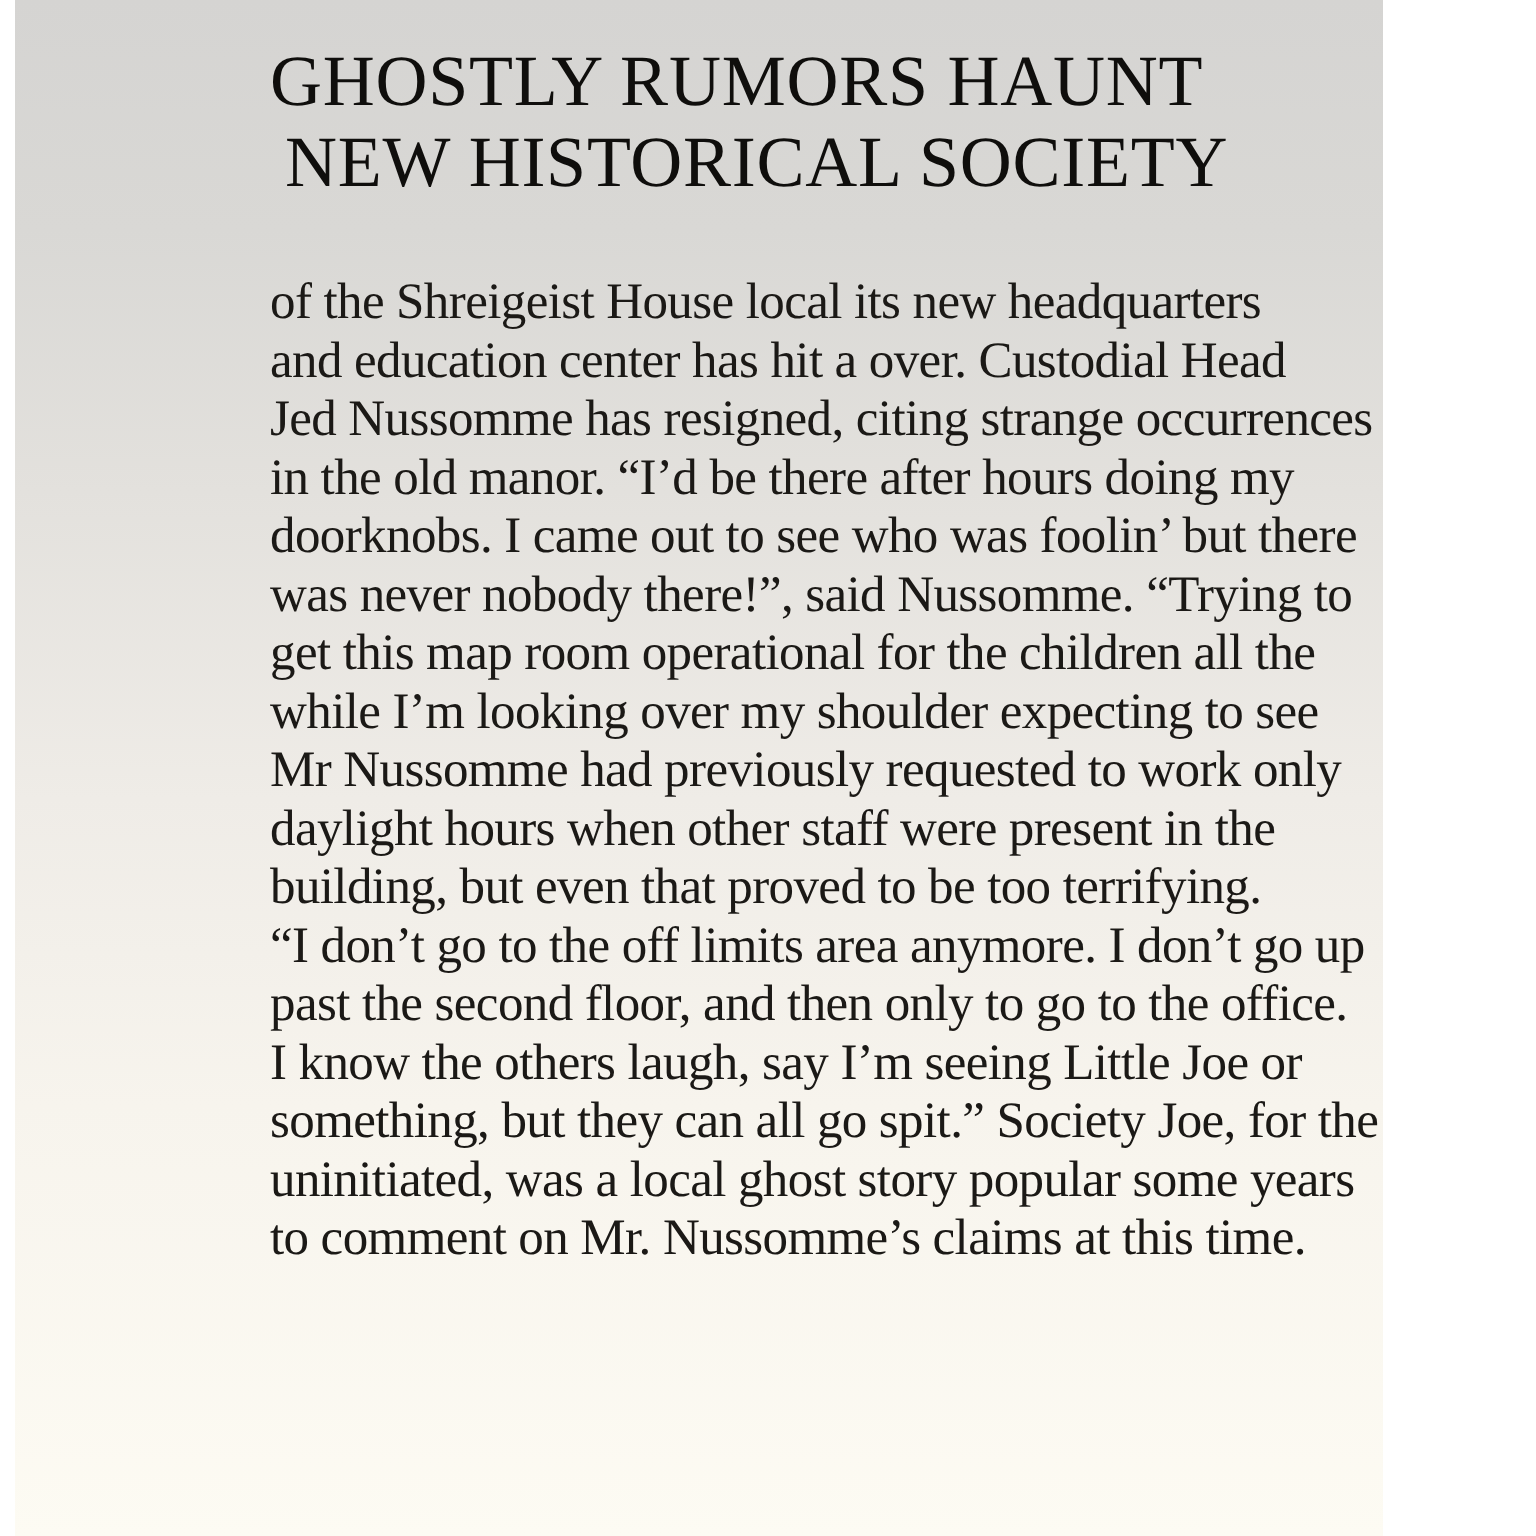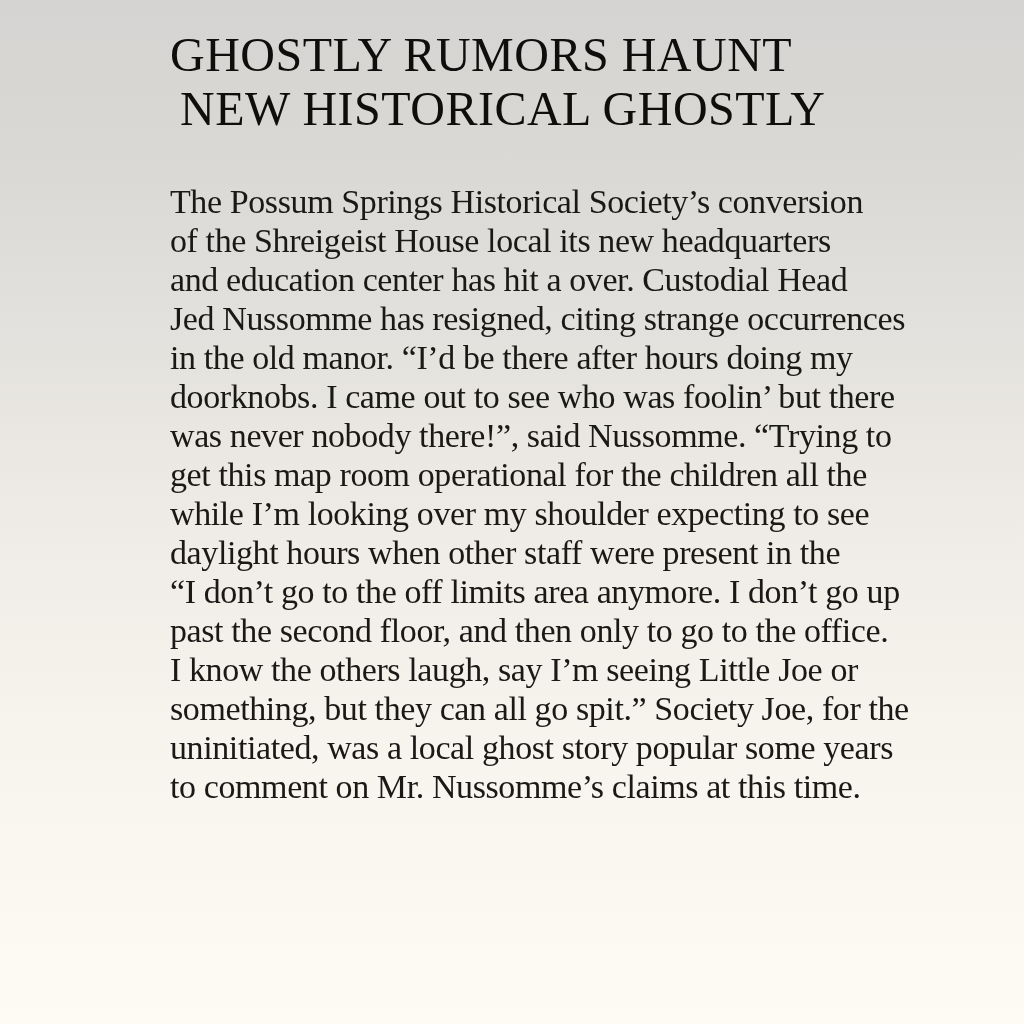--- a/index.html
+++ b/index.html
@@ -2,31 +2,32 @@
 <html lang="en"><head>
 <meta charset="utf-8">
 <title>Ghostly Rumors Haunt New Historical Society</title>
 <style>
   html, body {
     margin: 0;
     padding: 0;
   }
   .page {
     position: relative;
-    width: 1024px;
+    width: 912px;
     height: 1024px;
     overflow: hidden;
     background: linear-gradient(180deg,
       #d5d4d2 0%,
       #d9d8d5 15%,
       #e3e1dd 32%,
       #efece7 52%,
       #f7f4ed 72%,
       #fdfbf3 100%);
     font-family: "Liberation Serif", serif;
+    margin-left: 10px;
   }
   .article {
     position: absolute;
     top: 28px;
     left: 170px;
     right: 40px;
     color: #181614;
   }
   .headline {
     margin: 0;
@@ -53,33 +54,34 @@
     white-space: nowrap;
   }
 </style>
 </head>
 <body>
 
 <div class="page">
   <article class="article">
     <h1 class="headline">
       <div class="headline-line line1">GHOSTLY RUMORS HAUNT</div>
-      <div class="headline-line line2">NEW HISTORICAL GHOSTLY</div>
+      <div class="headline-line line2">NEW HISTORICAL SOCIETY</div>
     </h1>
     <div class="body-text">
-        <div class="body-line">The Possum Springs Historical Society’s conversion</div>
         <div class="body-line">of the Shreigeist House local its new headquarters</div>
         <div class="body-line">and education center has hit a over. Custodial Head</div>
         <div class="body-line">Jed Nussomme has resigned, citing strange occurrences</div>
         <div class="body-line">in the old manor. “I’d be there after hours doing my</div>
         <div class="body-line">doorknobs. I came out to see who was foolin’ but there</div>
         <div class="body-line">was never nobody there!”, said Nussomme. “Trying to</div>
         <div class="body-line">get this map room operational for the children all the</div>
         <div class="body-line">while I’m looking over my shoulder expecting to see</div>
+        <div class="body-line">Mr Nussomme had previously requested to work only</div>
         <div class="body-line">daylight hours when other staff were present in the</div>
+        <div class="body-line">building, but even that proved to be too terrifying.</div>
         <div class="body-line">“I don’t go to the off limits area anymore. I don’t go up</div>
         <div class="body-line">past the second floor, and then only to go to the office.</div>
         <div class="body-line">I know the others laugh, say I’m seeing Little Joe or</div>
         <div class="body-line">something, but they can all go spit.” Society Joe, for the</div>
         <div class="body-line">uninitiated, was a local ghost story popular some years</div>
         <div class="body-line">to comment on Mr. Nussomme’s claims at this time.</div>
       </div>
   </article>
 </div>
 

